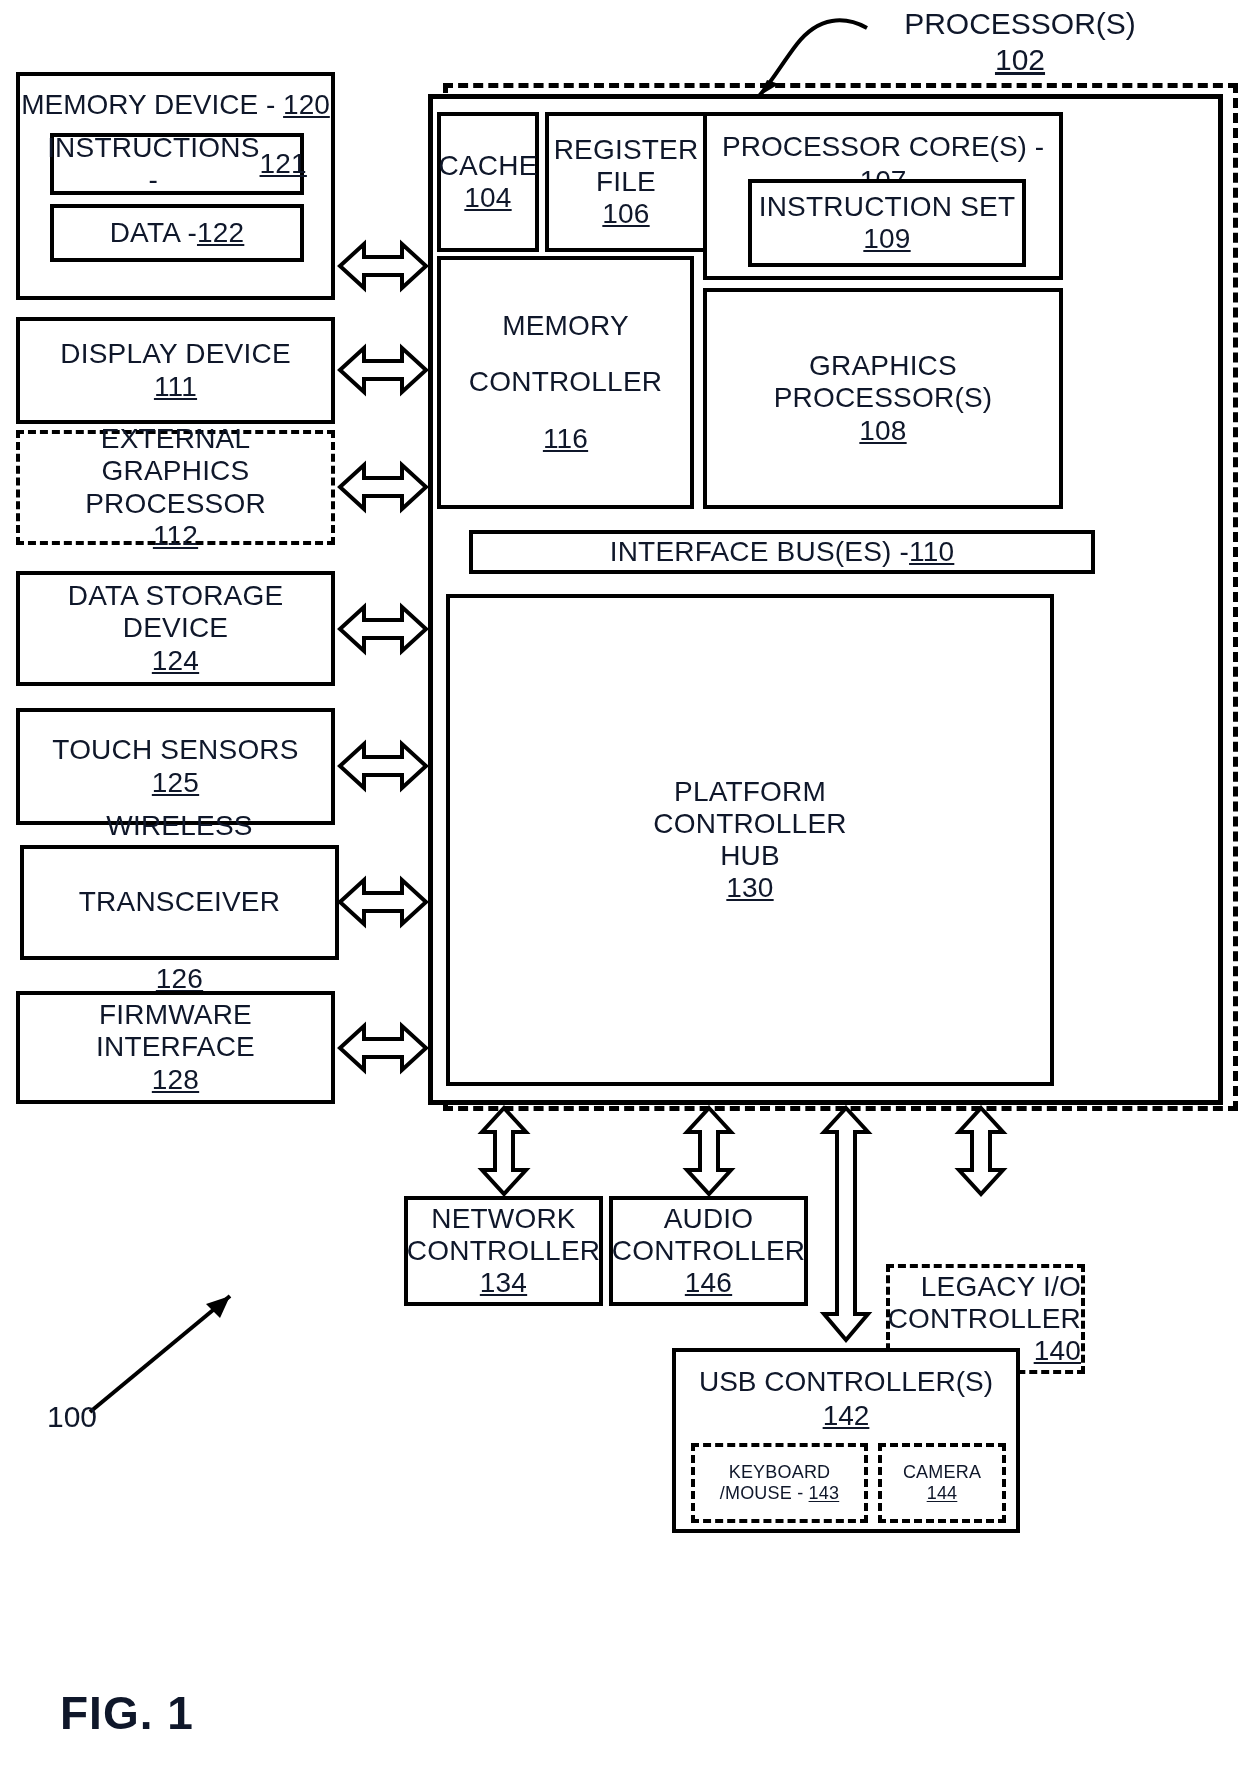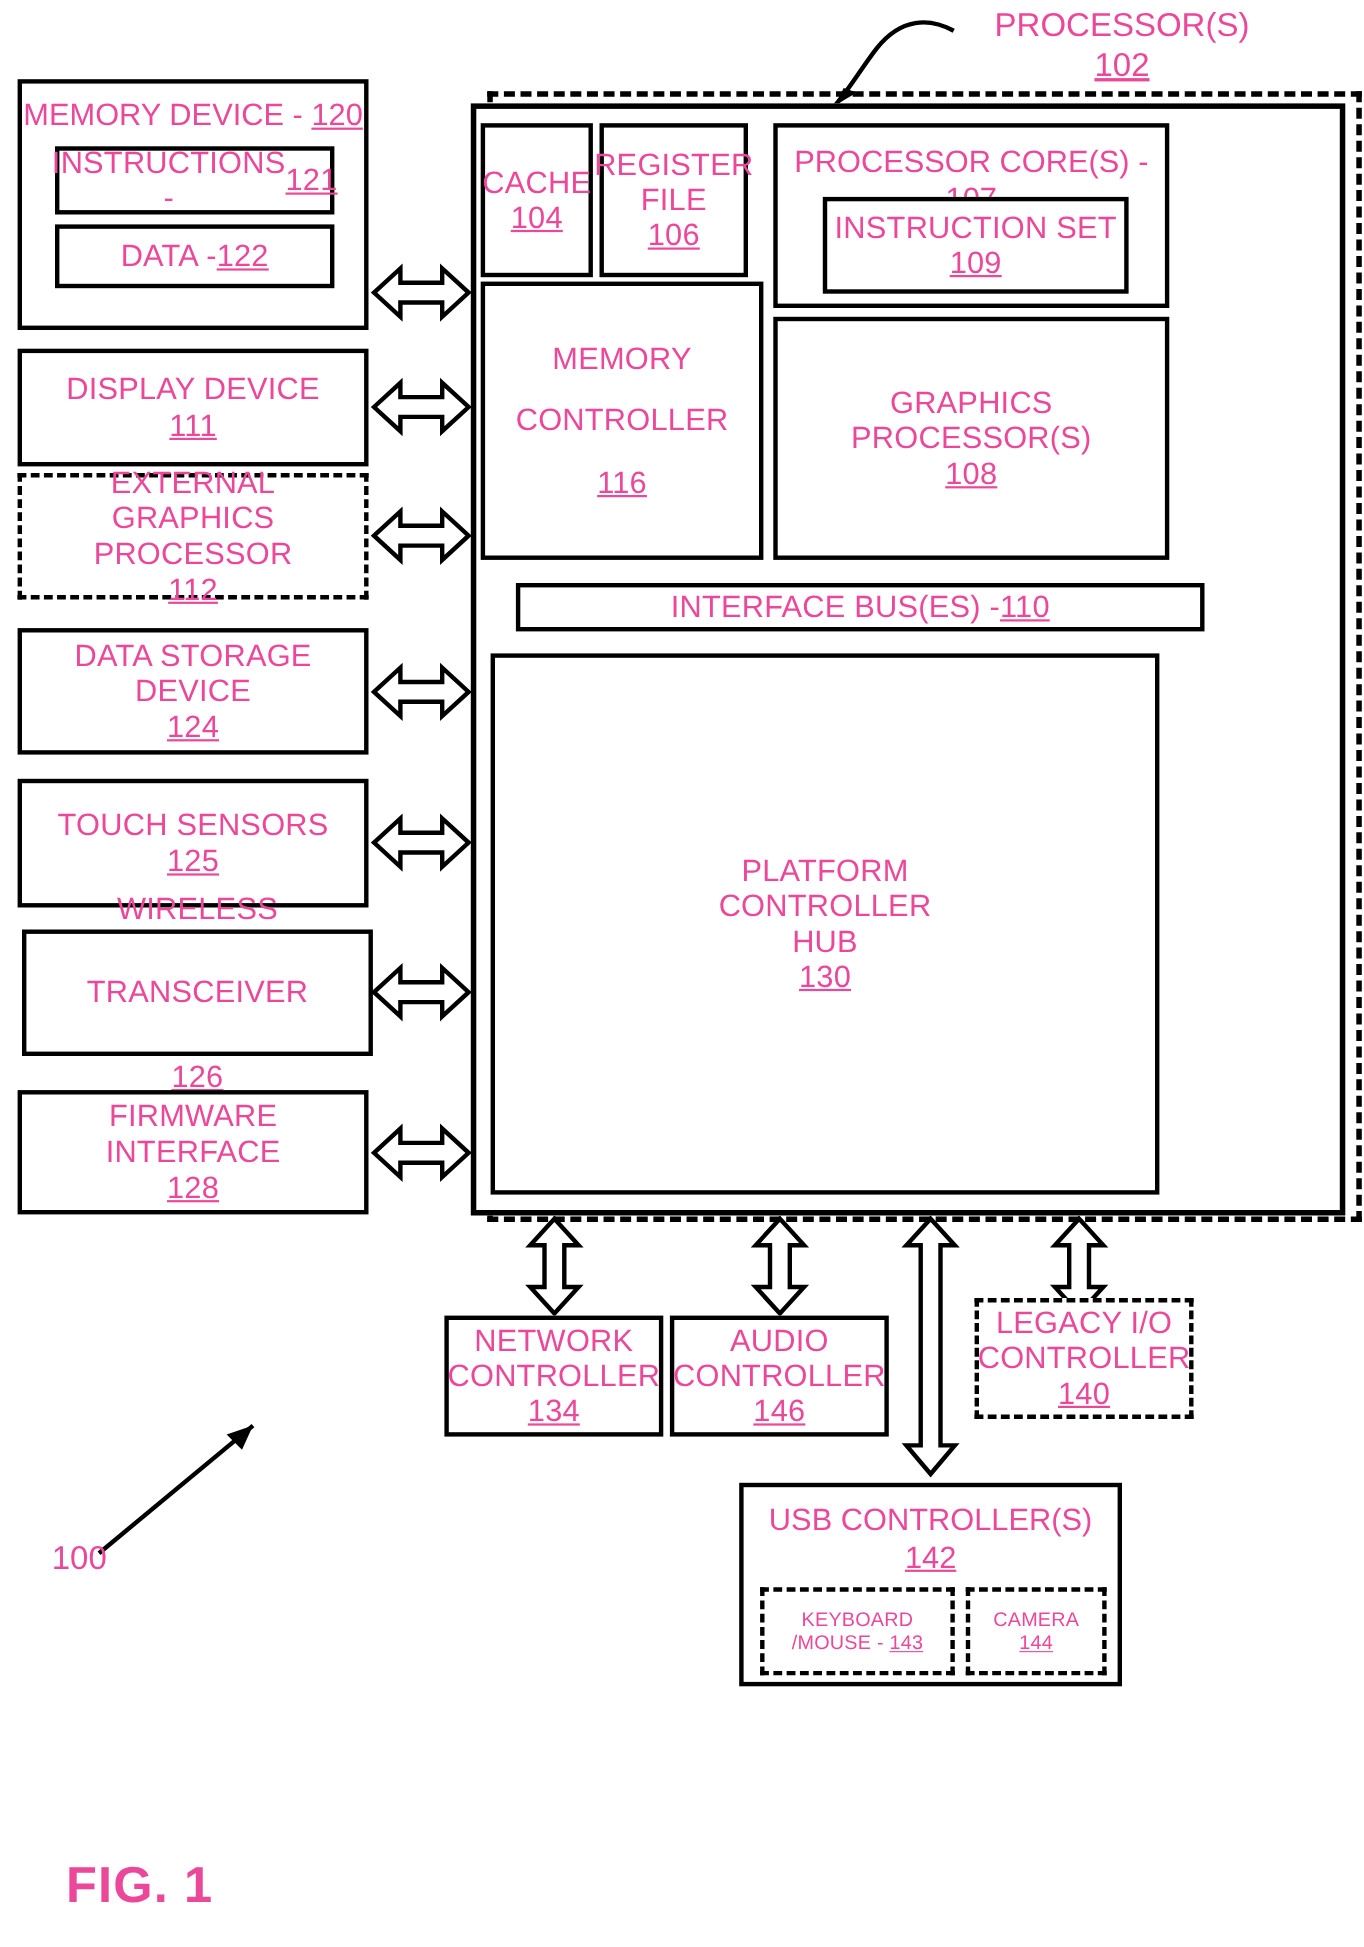--- a/index.html
+++ b/index.html
@@ -6,21 +6,21 @@
     margin: 0;
     padding: 0;
     background: #ffffff;
   }
   #page {
     position: relative;
     width: 1240px;
     height: 1770px;
     background: #ffffff;
     font-family: "Liberation Sans", sans-serif;
-    color: #ec4899;
+    color: #0f172a;
     overflow: hidden;
   }
 
   
   .box {
     position: absolute;
     box-sizing: border-box;
     border: 4px solid #000;
     background: #fff;
     display: flex;
@@ -90,21 +90,21 @@
               border:5px dashed #000; box-sizing:border-box; background:transparent;"></div>
 
   <div style="position:absolute; left:428px; top:94px; width:795px; height:1011px;
               border:5px solid #000; box-sizing:border-box; background:#fff;"></div>
 
   <div class="box t28" style="left:437px; top:112px; width:102px; height:140px;">
     <span class="lbl">CACHE</span>
     <span class="num">104</span>
   </div>
 
-  <div class="box t28" style="left:545px; top:112px; width:135px; height:140px;">
+  <div class="box t28" style="left:545px; top:112px; width:162px; height:140px;">
     <span class="lbl">REGISTER</span>
     <span class="lbl">FILE</span>
     <span class="num">106</span>
   </div>
 
   <div class="box t28" style="left:437px; top:256px; width:257px; height:253px;gap:24px;">
     <span class="lbl">MEMORY</span>
     <span class="lbl">CONTROLLER</span>
     <span class="num">116</span>
   </div>
@@ -249,21 +249,21 @@
     <span class="lbl">CONTROLLER</span>
     <span class="num">134</span>
   </div>
 
   <div class="box t28" style="left:609px; top:1196px; width:199px; height:110px;">
     <span class="lbl">AUDIO</span>
     <span class="lbl">CONTROLLER</span>
     <span class="num">146</span>
   </div>
 
-  <div class="box dashed t28" style="left:886px; top:1180px; width:199px; height:110px;">
+  <div class="box dashed t28" style="left:886px; top:1264px; width:199px; height:110px;align-items:flex-end;">
     <span class="lbl">LEGACY I/O</span>
     <span class="lbl">CONTROLLER</span>
     <span class="num">140</span>
   </div>
 
   <div style="position:absolute; left:672px; top:1348px; width:348px; height:185px;
               border:4px solid #000; box-sizing:border-box; background:#fff;">
     <div class="plain t28" style="left:0; top:13px; width:100%;">
       <span>USB CONTROLLER(S)</span><br>
       <span class="inline-num">142</span>

